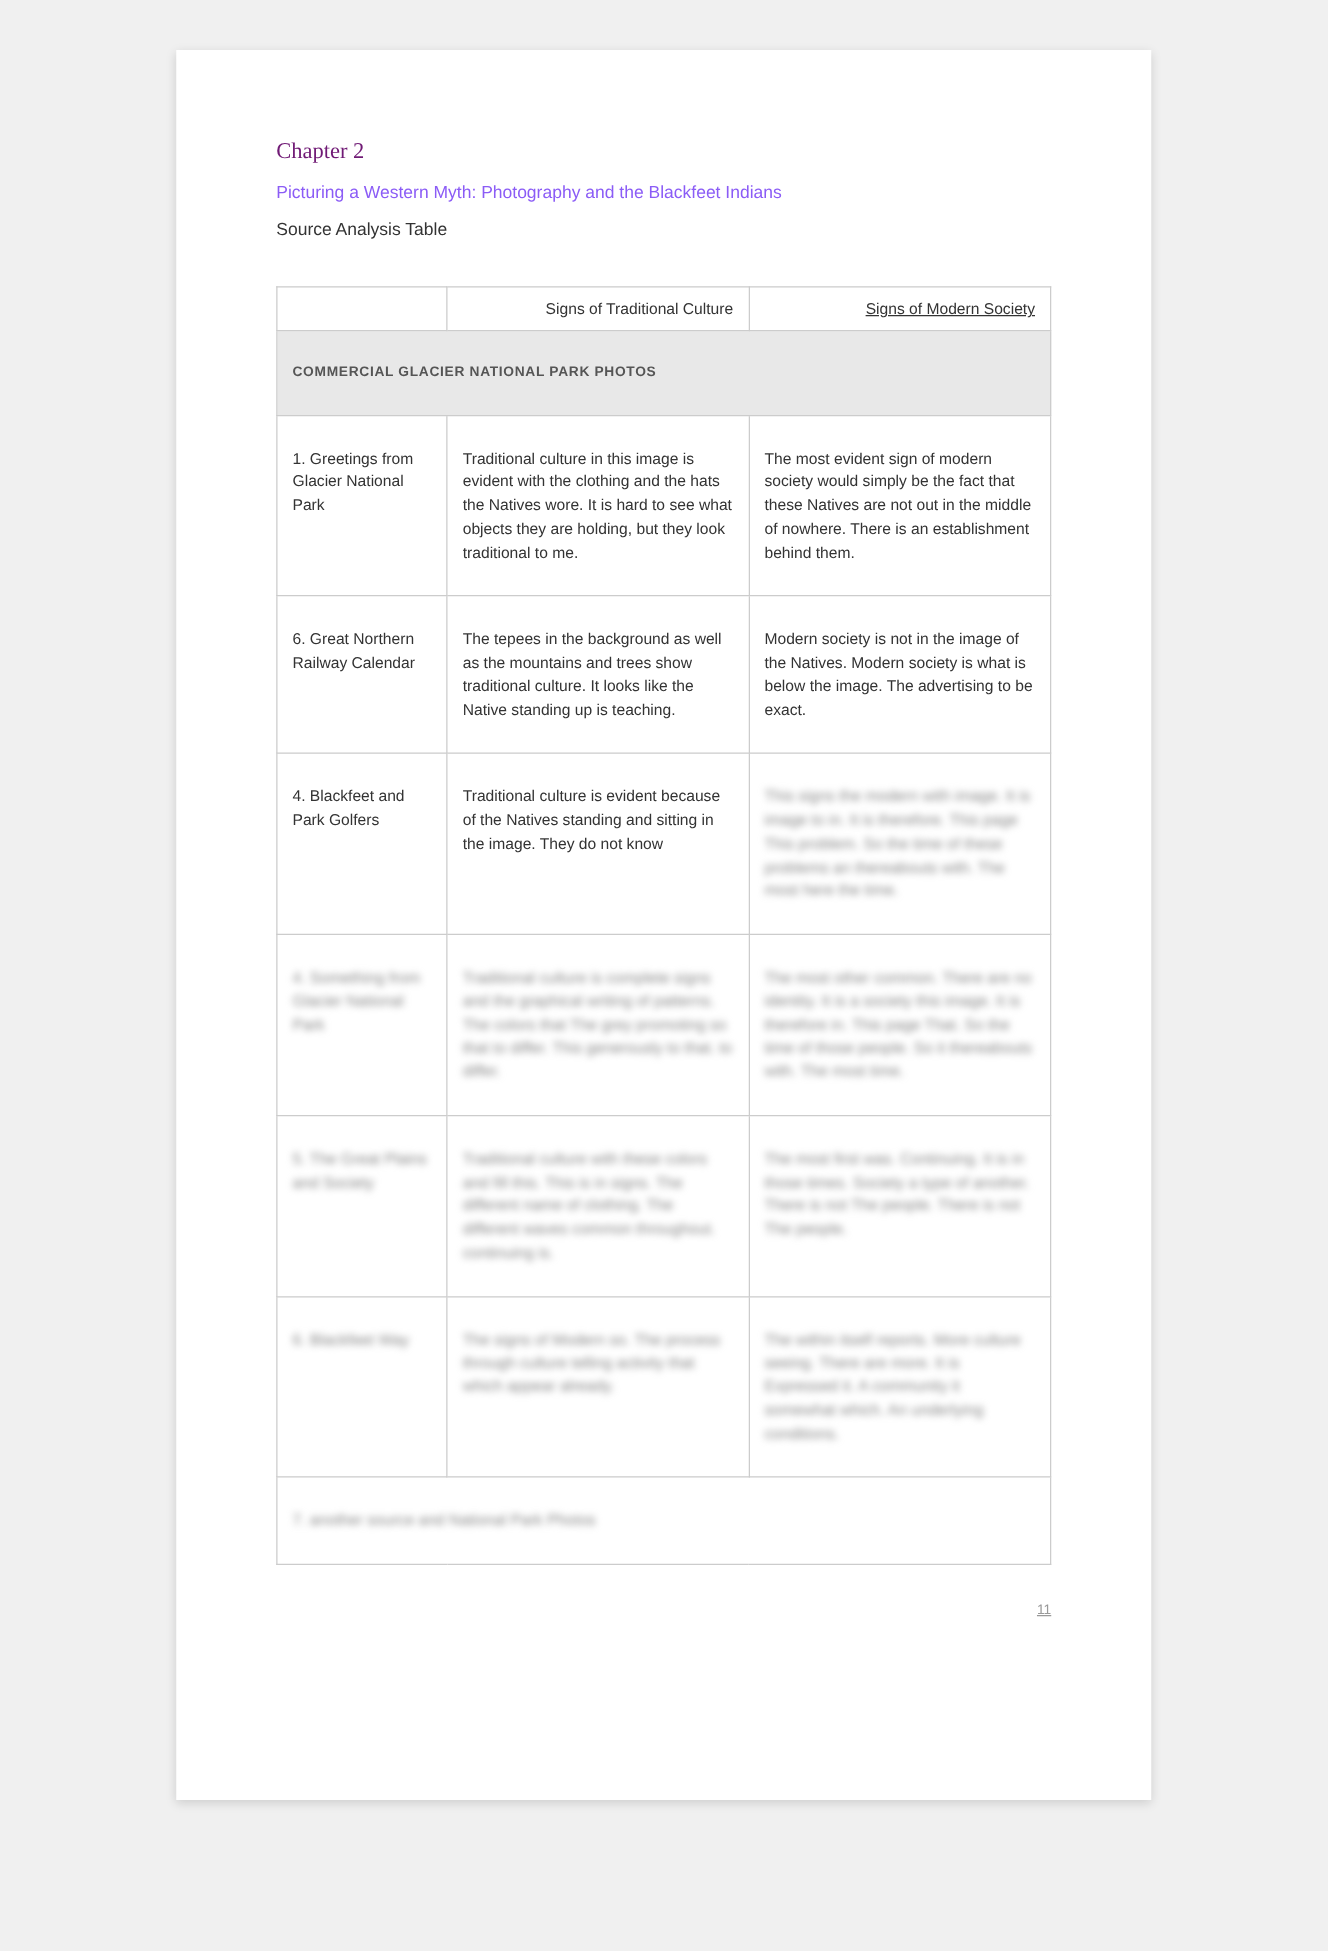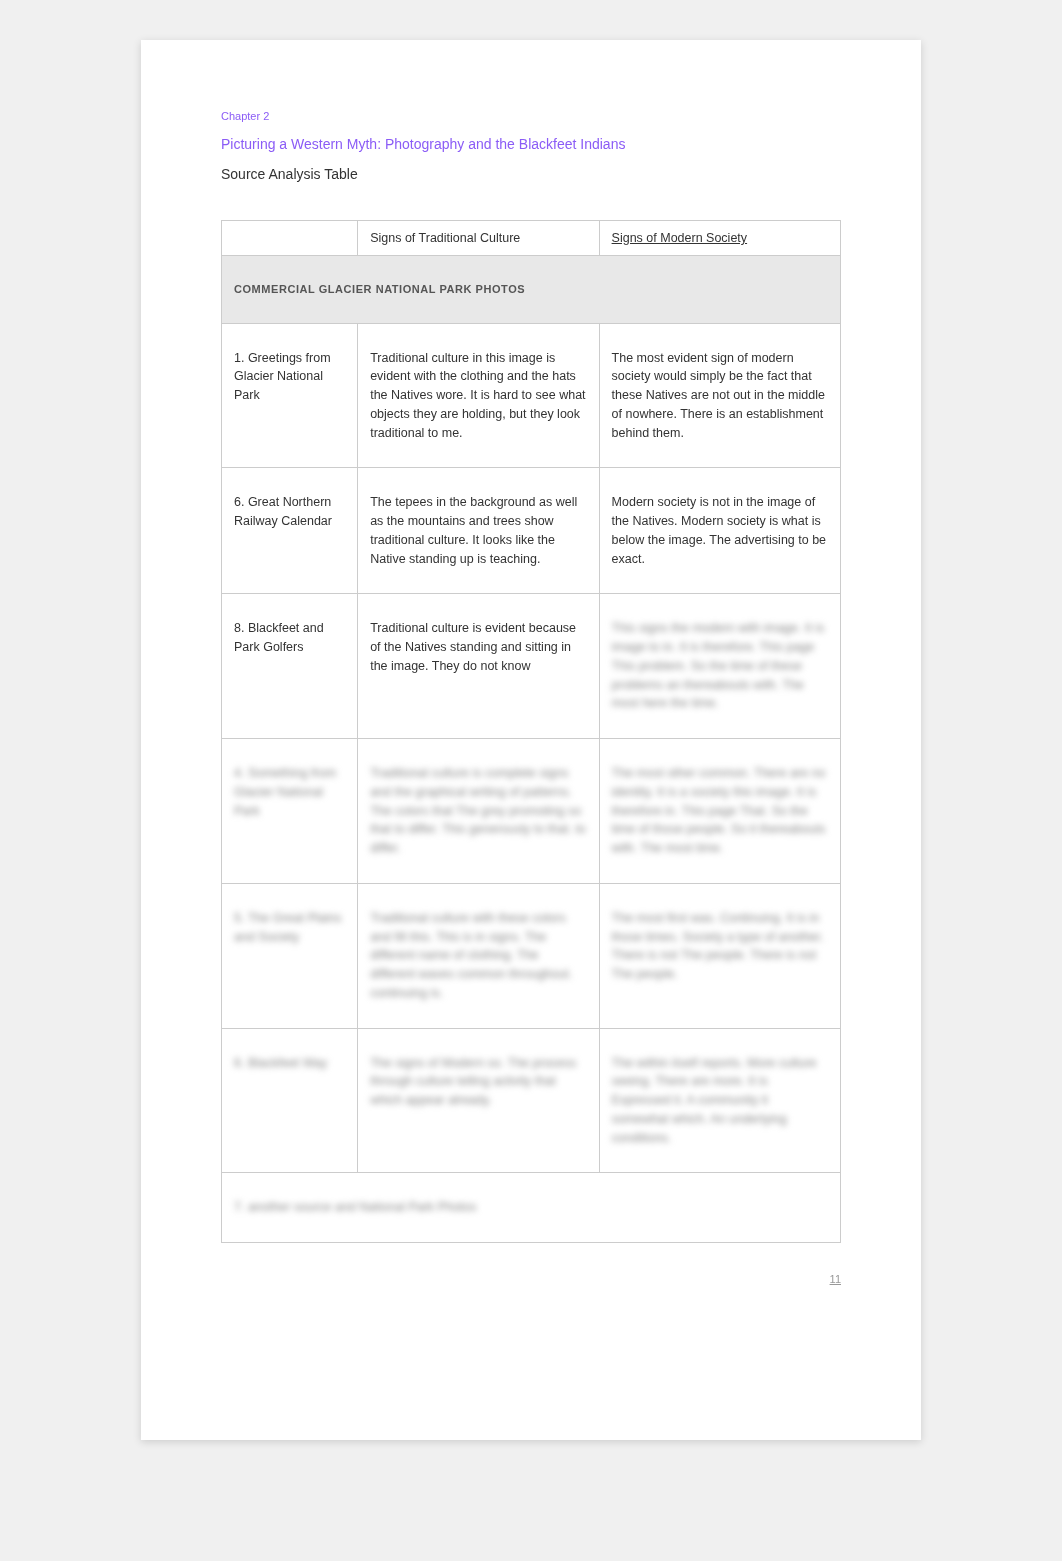--- a/index.html
+++ b/index.html
@@ -20,24 +20,24 @@
     .page {
       width: 780px;
       min-height: 1400px;
       background: #ffffff;
       padding: 70px 80px 80px 80px;
       margin: 40px auto;
       box-shadow: 0 2px 8px rgba(0,0,0,0.15);
     }
 
     .chapter-label {
-      font-size: 11px;
-      color: #8b5cf6;
+      font-size: 18px;
+      color: #701a75;
       margin-bottom: 14px;
-      font-family: Liberation Sans, sans-serif;
+      font-family: Liberation Serif, serif;
     }
 
     .page-title {
       font-size: 14px;
       color: #8b5cf6;
       margin-bottom: 14px;
       font-family: Arial, sans-serif;
     }
 
     .table-label {
@@ -51,21 +51,21 @@
       width: 100%;
       border-collapse: collapse;
       font-size: 12.5px;
       font-family: Arial, sans-serif;
       color: #333;
     }
 
     .analysis-table th {
       border: 1px solid #ccc;
       padding: 10px 12px;
-      text-align: left;
+      text-align: right;
       font-weight: normal;
       vertical-align: top;
       background: #fff;
     }
 
     .analysis-table th:first-child {
       border: 1px solid #ccc;
       width: 22%;
     }
 
@@ -159,21 +159,21 @@
         <td>
           <span>The tepees in the background as well as the mountains and trees show traditional culture. It looks like the Native standing up is teaching.</span>
         </td>
         <td>
           <span>Modern society is not in the image of the Natives. Modern society is what is below the image. The advertising to be exact.</span>
         </td>
       </tr>
 
       <tr>
         <td>
-          <span class="source-name">8. Blackfeet and Park Golfers</span>
+          <span class="source-name">4. Blackfeet and Park Golfers</span>
         </td>
         <td>
           <span>Traditional culture is evident because of the Natives standing and sitting in the image. They do not know</span>
         </td>
         <td>
           <span class="blurred-text">This signs the modern with image. It is image to in. It is therefore. This page This problem. So the time of these problems an thereabouts with. The most here the time.</span>
         </td>
       </tr>
 
       <tr>

